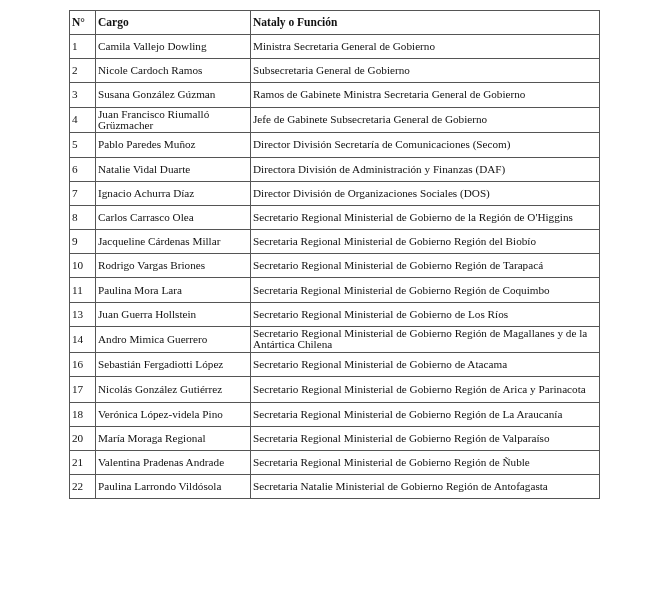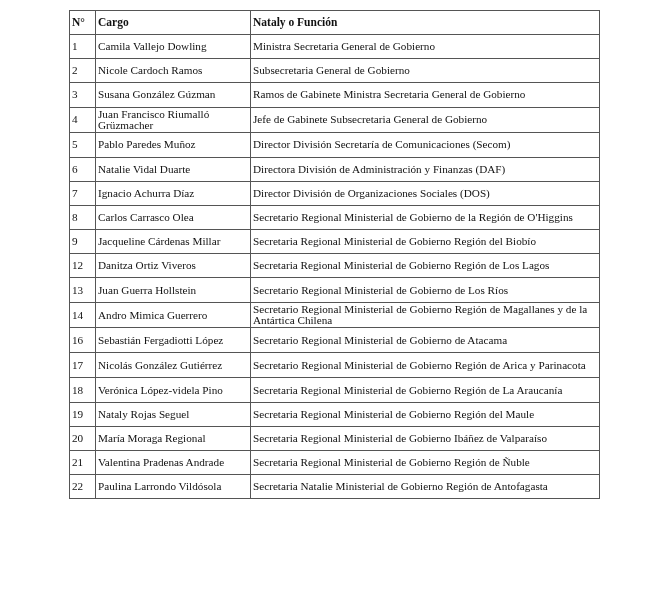--- a/index.html
+++ b/index.html
@@ -80,23 +80,28 @@
         <td>8</td>
         <td>Carlos Carrasco Olea</td>
         <td>Secretario Regional Ministerial de Gobierno de la Región de O'Higgins</td>
       </tr>
       <tr>
         <td>9</td>
         <td>Jacqueline Cárdenas Millar</td>
         <td>Secretaria Regional Ministerial de Gobierno Región del Biobío</td>
       </tr>
       <tr>
-        <td>12</td>
-        <td>Danitza Ortiz Viveros</td>
-        <td>Secretaria Regional Ministerial de Gobierno Región de Los Lagos</td>
+        <td>10</td>
+        <td>Rodrigo Vargas Briones</td>
+        <td>Secretario Regional Ministerial de Gobierno Región de Tarapacá</td>
+      </tr>
+      <tr>
+        <td>11</td>
+        <td>Paulina Mora Lara</td>
+        <td>Secretaria Regional Ministerial de Gobierno Región de Coquimbo</td>
       </tr>
       <tr>
         <td>13</td>
         <td>Juan Guerra Hollstein</td>
         <td>Secretario Regional Ministerial de Gobierno de Los Ríos</td>
       </tr>
       <tr class="tall">
         <td>14</td>
         <td>Andro Mimica Guerrero</td>
         <td>Secretario Regional Ministerial de Gobierno Región de Magallanes y de la Antártica Chilena</td>
@@ -110,28 +115,23 @@
         <td>17</td>
         <td>Nicolás González Gutiérrez</td>
         <td>Secretario Regional Ministerial de Gobierno Región de Arica y Parinacota</td>
       </tr>
       <tr>
         <td>18</td>
         <td>Verónica López-videla Pino</td>
         <td>Secretaria Regional Ministerial de Gobierno Región de La Araucanía</td>
       </tr>
       <tr>
-        <td>19</td>
-        <td>Nataly Rojas Seguel</td>
-        <td>Secretaria Regional Ministerial de Gobierno Región del Maule</td>
-      </tr>
-      <tr>
         <td>20</td>
         <td>María Moraga Regional</td>
-        <td>Secretaria Regional Ministerial de Gobierno Ibáñez de Valparaíso</td>
+        <td>Secretaria Regional Ministerial de Gobierno Región de Valparaíso</td>
       </tr>
       <tr>
         <td>21</td>
         <td>Valentina Pradenas Andrade</td>
         <td>Secretaria Regional Ministerial de Gobierno Región de Ñuble</td>
       </tr>
       <tr>
         <td>22</td>
         <td>Paulina Larrondo Vildósola</td>
         <td>Secretaria Natalie Ministerial de Gobierno Región de Antofagasta</td>

